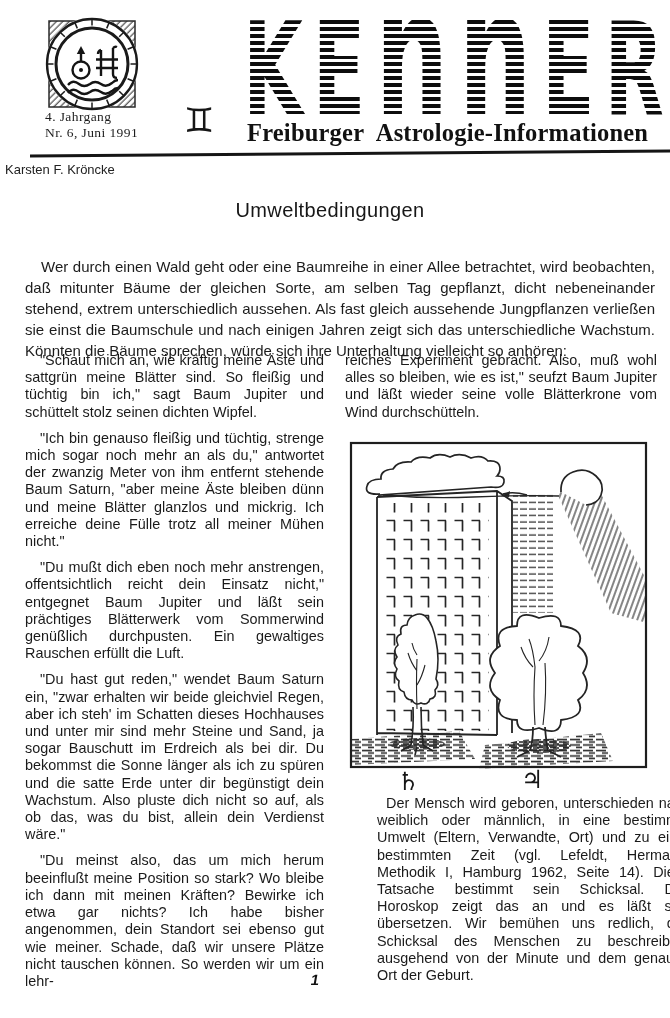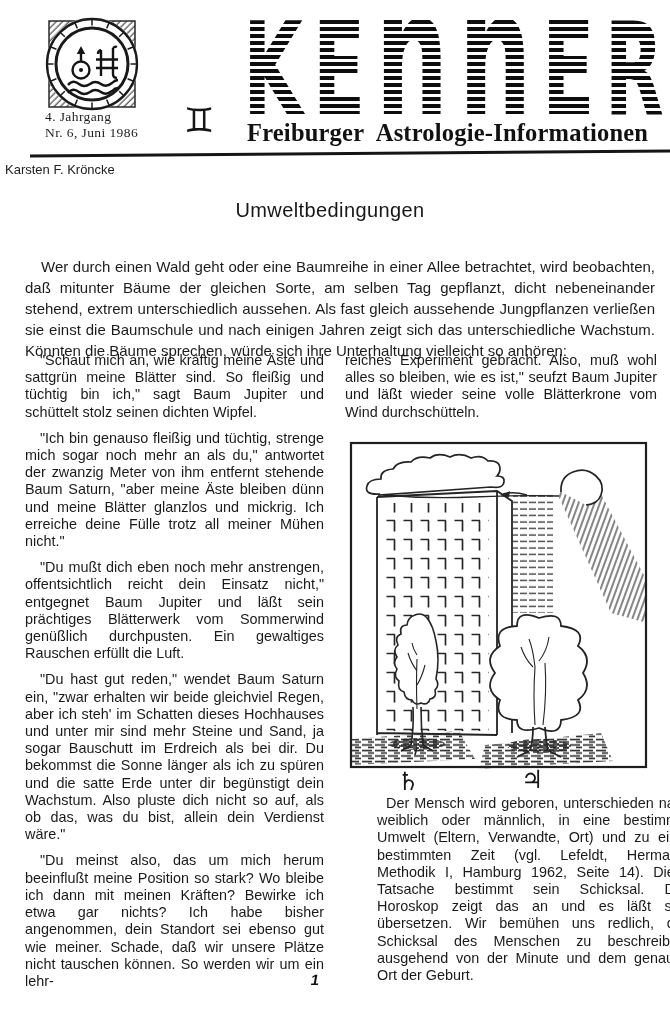--- a/index.html
+++ b/index.html
@@ -81,21 +81,21 @@
       <line x1="39" y1="47" x2="39" y2="37"></line>
       <path d="M34.8 40 L39 32 L43.2 40 Z" fill="#141414" stroke="none"></path>
       <path d="M59 36 q-3 1 -3 4 M59 36 v26 M71 34 q2 -2 4 -1 M71 34 v26 q0 4 4 4 M54 45.5 h22 M54 54 h22"></path>
       <path d="M26 71 q5 -6 11 -1 q5 4 11 0 q5 -4 11 0 q5 4 11 -1 q3 -3 6 -3" stroke-width="2.3"></path>
       <path d="M26 79 q5 -6 11 -1 q5 4 11 0 q5 -4 11 0 q5 4 11 -1 q3 -3 6 -3" stroke-width="2.3"></path>
     </g>
   </svg>
 
   <div class="issue">
     <div>4. Jahrgang</div>
-    <div>Nr. 6, Juni 1986</div>
+    <div>Nr. 6, Juni 1991</div>
   </div>
 
   <div class="gemini">♊</div>
 
   <div class="masthead">
     <svg class="mast-svg" viewBox="0 0 424 62" preserveAspectRatio="none">
       <text x="0" y="56" font-family="'DejaVu Sans',sans-serif" font-weight="bold" font-size="77" letter-spacing="10" fill="#0d0d0d"><tspan>K</tspan><tspan>E</tspan><tspan font-size="103">n</tspan><tspan font-size="103">n</tspan><tspan>E</tspan><tspan>R</tspan></text>
     </svg>
   </div>
 

